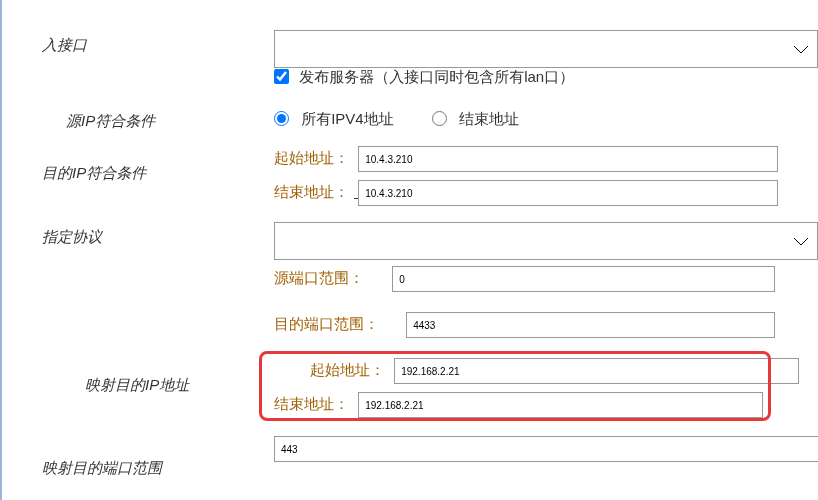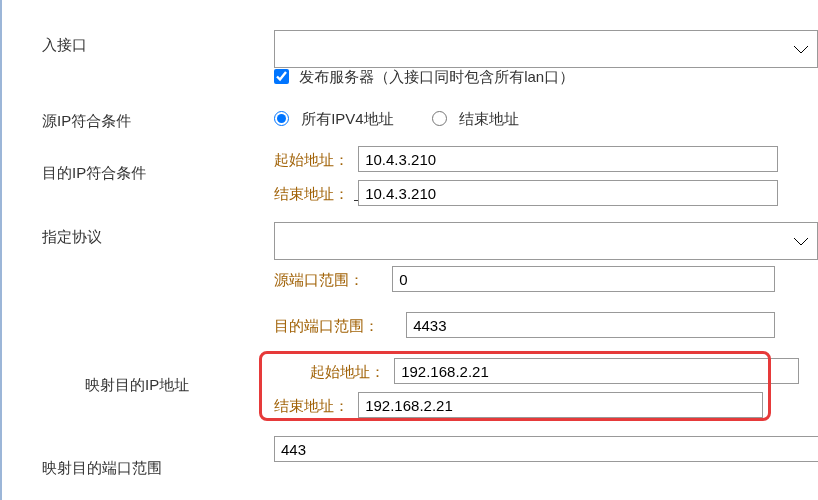--- a/index.html
+++ b/index.html
@@ -19,20 +19,21 @@
     position: relative;
     border-left: 2px solid #9cb6d8;
     padding: 20px 30px 20px 30px;
     height: 500px;
   }
 
   .label-col {
     position: absolute;
     left: 40px;
     width: 200px;
+    font-style: italic;
   }
 
   .sel {
     width: 544px;
     height: 30px;
     border: 1px solid #999;
     background: #fff;
     font-size: 15px;
     padding: 18px 6px;
     appearance: none;
@@ -41,21 +42,21 @@
                       linear-gradient(-45deg, transparent 46%, #000 46%, #000 54%, transparent 54%);
     background-position: right 16px center, right 9px center;
     background-size: 7px 7px, 7px 7px;
     background-repeat: no-repeat;
   }
 
   .txt {
     height: 26px;
     border: 1px solid #999;
     background: #fff;
-    font-size: 15px;
+    font-size: 10px;
     padding: 1px 6px;
   }
 
   .sublabel {
     display: inline-block;
     color: #a16207;
   }
 
   .row { position: absolute; left: 272px; }
 
@@ -87,21 +88,21 @@
     </select>
   </div>
 
   <div class="row" style="top:68px;">
     <label>
       <input type="checkbox" checked="" style="">
       <span style="margin-left:6px;">发布服务器（入接口同时包含所有lan口）</span>
     </label>
   </div>
 
-  <div class="label-col" style="top:112px;">源IP符合条件</div>
+  <div class="label-col" style="top:112px;margin-left:24px;">源IP符合条件</div>
   <div class="row" style="top:110px;">
     <label style="margin-right:34px;">
       <input type="radio" name="srcip" checked="" style="">
       <span style="margin-left:8px;">所有IPV4地址</span>
     </label>
     <label>
       <input type="radio" name="srcip" style="">
       <span style="margin-left:8px;">结束地址</span>
     </label>
   </div>

